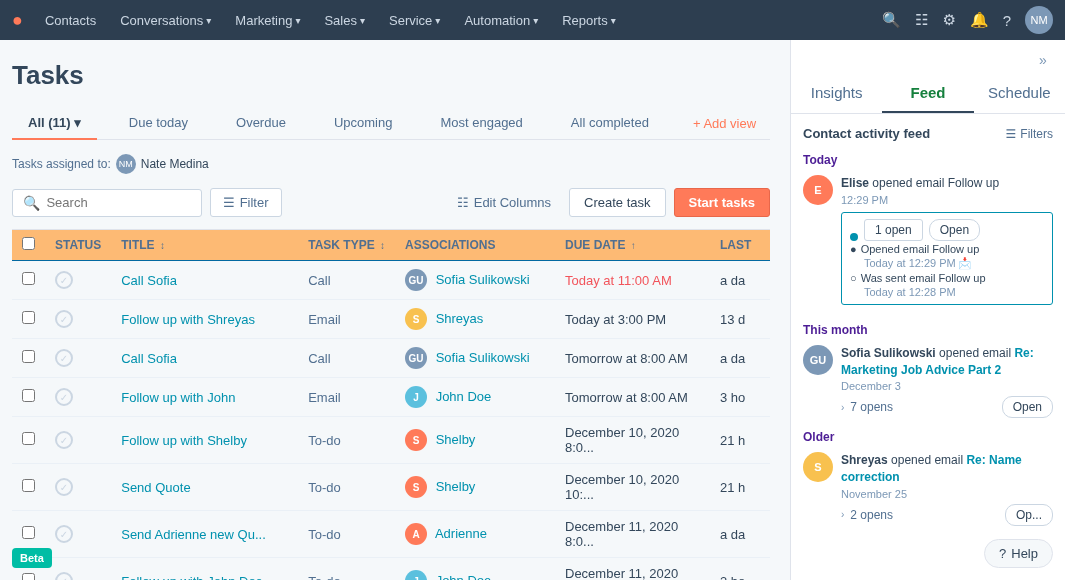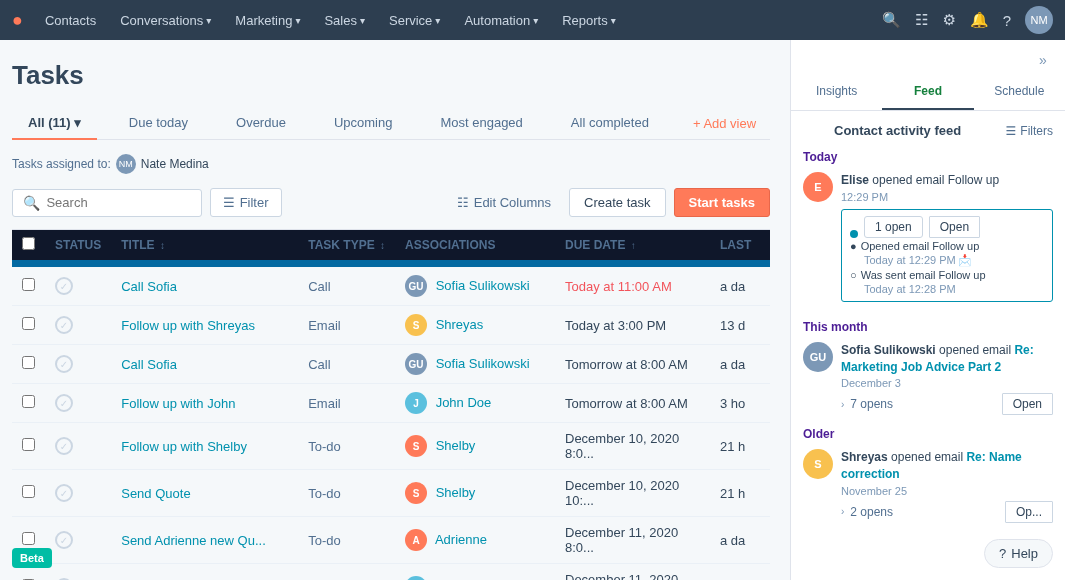--- a/index.html
+++ b/index.html
@@ -40,58 +40,58 @@
     .search-icon { color: #7c98b6; font-size: 14px; }
     .filter-btn { display: flex; align-items: center; gap: 5px; padding: 6px 12px; border: 1px solid #cbd6e2; border-radius: 3px; background: #fff; cursor: pointer; color: #516f90; font-size: 13px; }
     .toolbar-spacer { flex: 1; }
     .edit-cols-btn { display: flex; align-items: center; gap: 5px; color: #516f90; font-size: 13px; cursor: pointer; padding: 6px 10px; }
     .create-task-btn { padding: 6px 14px; border: 1px solid #cbd6e2; border-radius: 3px; background: #fff; color: #33475b; font-size: 13px; cursor: pointer; }
     .start-tasks-btn { padding: 6px 14px; border-radius: 3px; background: #ff7a59; border: 1px solid #e8674a; color: #fff; font-size: 13px; font-weight: 600; cursor: pointer; }
 
     
     .task-table { flex: 1; overflow: auto; }
     table { width: 100%; border-collapse: collapse; }
-    th { background: #0f172a; border-bottom: 7px solid #0369a1; border-top: 1px solid #dfe3eb; padding: 7px 10px; text-align: left; font-size: 12px; color: #516f90; font-weight: 600; white-space: nowrap; }
+    th { background: #fdba74; border-bottom: 1px solid #0369a1; border-top: 1px solid #dfe3eb; padding: 7px 10px; text-align: left; font-size: 12px; color: #516f90; font-weight: 600; white-space: nowrap; }
     td { padding: 8px 10px; border-bottom: 1px solid #eaf0f6; font-size: 13px; vertical-align: middle; }
     .status-icon { width: 18px; height: 18px; border-radius: 50%; border: 2px solid #cbd6e2; display: inline-flex; align-items: center; justify-content: center; color: #cbd6e2; font-size: 10px; cursor: pointer; }
     .task-link { color: #0091ae; text-decoration: none; font-size: 13px; }
     .task-type { color: #516f90; font-size: 13px; }
     .due-overdue { color: #f2545b; font-size: 13px; }
     .due-normal { color: #33475b; font-size: 13px; }
     .assoc-avatar { width: 22px; height: 22px; border-radius: 50%; display: inline-flex; align-items: center; justify-content: center; color: #fff; font-size: 10px; font-weight: 600; margin-right: 5px; }
     .col-checkbox { width: 32px; }
     .col-status { width: 60px; }
     .col-title { min-width: 160px; }
     .col-type { width: 90px; }
     .col-assoc { width: 160px; }
     .col-due { width: 155px; }
     .col-last { width: 60px; }
     .sort-arrow { font-size: 10px; margin-left: 2px; }
 
     
     .right-panel { width: 275px; min-width: 275px; background: #fff; border-left: 1px solid #dfe3eb; display: flex; flex-direction: column; }
     .panel-tabs { display: flex; border-bottom: 1px solid #dfe3eb; }
-    .panel-tab { flex: 1; padding: 10px 0; text-align: center; font-size: 12px; color: #516f90; cursor: pointer; border-bottom: 2px solid transparent; }
+    .panel-tab { flex: 1; padding: 10px 0; text-align: center; font-size: 15px; color: #516f90; cursor: pointer; border-bottom: 2px solid transparent; }
     .panel-tab.active { color: #15803d; font-weight: 600; border-bottom: 2px solid #33475b; }
     .panel-content { flex: 1; overflow-y: auto; padding: 12px; }
-    .panel-header { display: flex; justify-content: space-between; align-items: center; margin-bottom: 12px; margin-left: 31px; }
+    .panel-header { display: flex; justify-content: space-between; align-items: center; margin-bottom: 12px; }
     .panel-section-title { font-size: 13px; font-weight: 700; color: #33475b; }
     .filters-btn { font-size: 12px; color: #516f90; cursor: pointer; display: flex; align-items: center; gap: 4px; }
 
     .section-label { font-size: 12px; font-weight: 700; color: #4c1d95; margin-bottom: 8px; margin-top: 4px; }
 
     .activity-item { display: flex; gap: 8px; margin-bottom: 12px; }
     .activity-avatar { width: 30px; height: 30px; min-width: 30px; border-radius: 50%; display: flex; align-items: center; justify-content: center; color: #fff; font-size: 11px; font-weight: 600; }
     .activity-body { flex: 1; }
     .activity-text { font-size: 12px; color: #33475b; line-height: 1.4; }
     .activity-text a { color: #0091ae; text-decoration: none; font-weight: 600; }
     .activity-time { font-size: 11px; color: #7c98b6; margin-top: 2px; }
 
     .opens-badge { display: inline-block; border: 1px solid #cbd6e2; border-radius: 3px; padding: 3px 10px; font-size: 12px; color: #33475b; cursor: pointer; background: #fff; }
-    .open-btn { background: #fff; border: 1px solid #cbd6e2; border-radius: 1px; padding: 3px 10px; font-size: 12px; color: #33475b; cursor: pointer; }
+    .open-btn { background: #fff; border: 1px solid #cbd6e2; border-radius: 10px; padding: 3px 10px; font-size: 12px; color: #33475b; cursor: pointer; }
 
     .email-preview-box { border: 1px solid #0091ae; border-radius: 3px; padding: 6px 8px; margin: 6px 0; background: #fff; }
     .email-preview-row { display: flex; align-items: flex-end; gap: 6px; margin-bottom: 2px; }
     .email-preview-row .dot { width: 8px; height: 8px; border-radius: 50%; background: #0091ae; }
     .email-detail { font-size: 11px; color: #33475b; margin: 2px 0; display: flex; gap: 4px; align-items: center; }
 
     .opens-row { display: flex; align-items: center; gap: 6px; margin-top: 4px; font-size: 12px; color: #516f90; }
     .chevron-right { font-size: 10px; color: #7c98b6; }
 
     .panel-collapse-btn { width: 28px; height: 28px; display: flex; align-items: center; justify-content: center; color: #7c98b6; cursor: pointer; font-size: 14px; }

